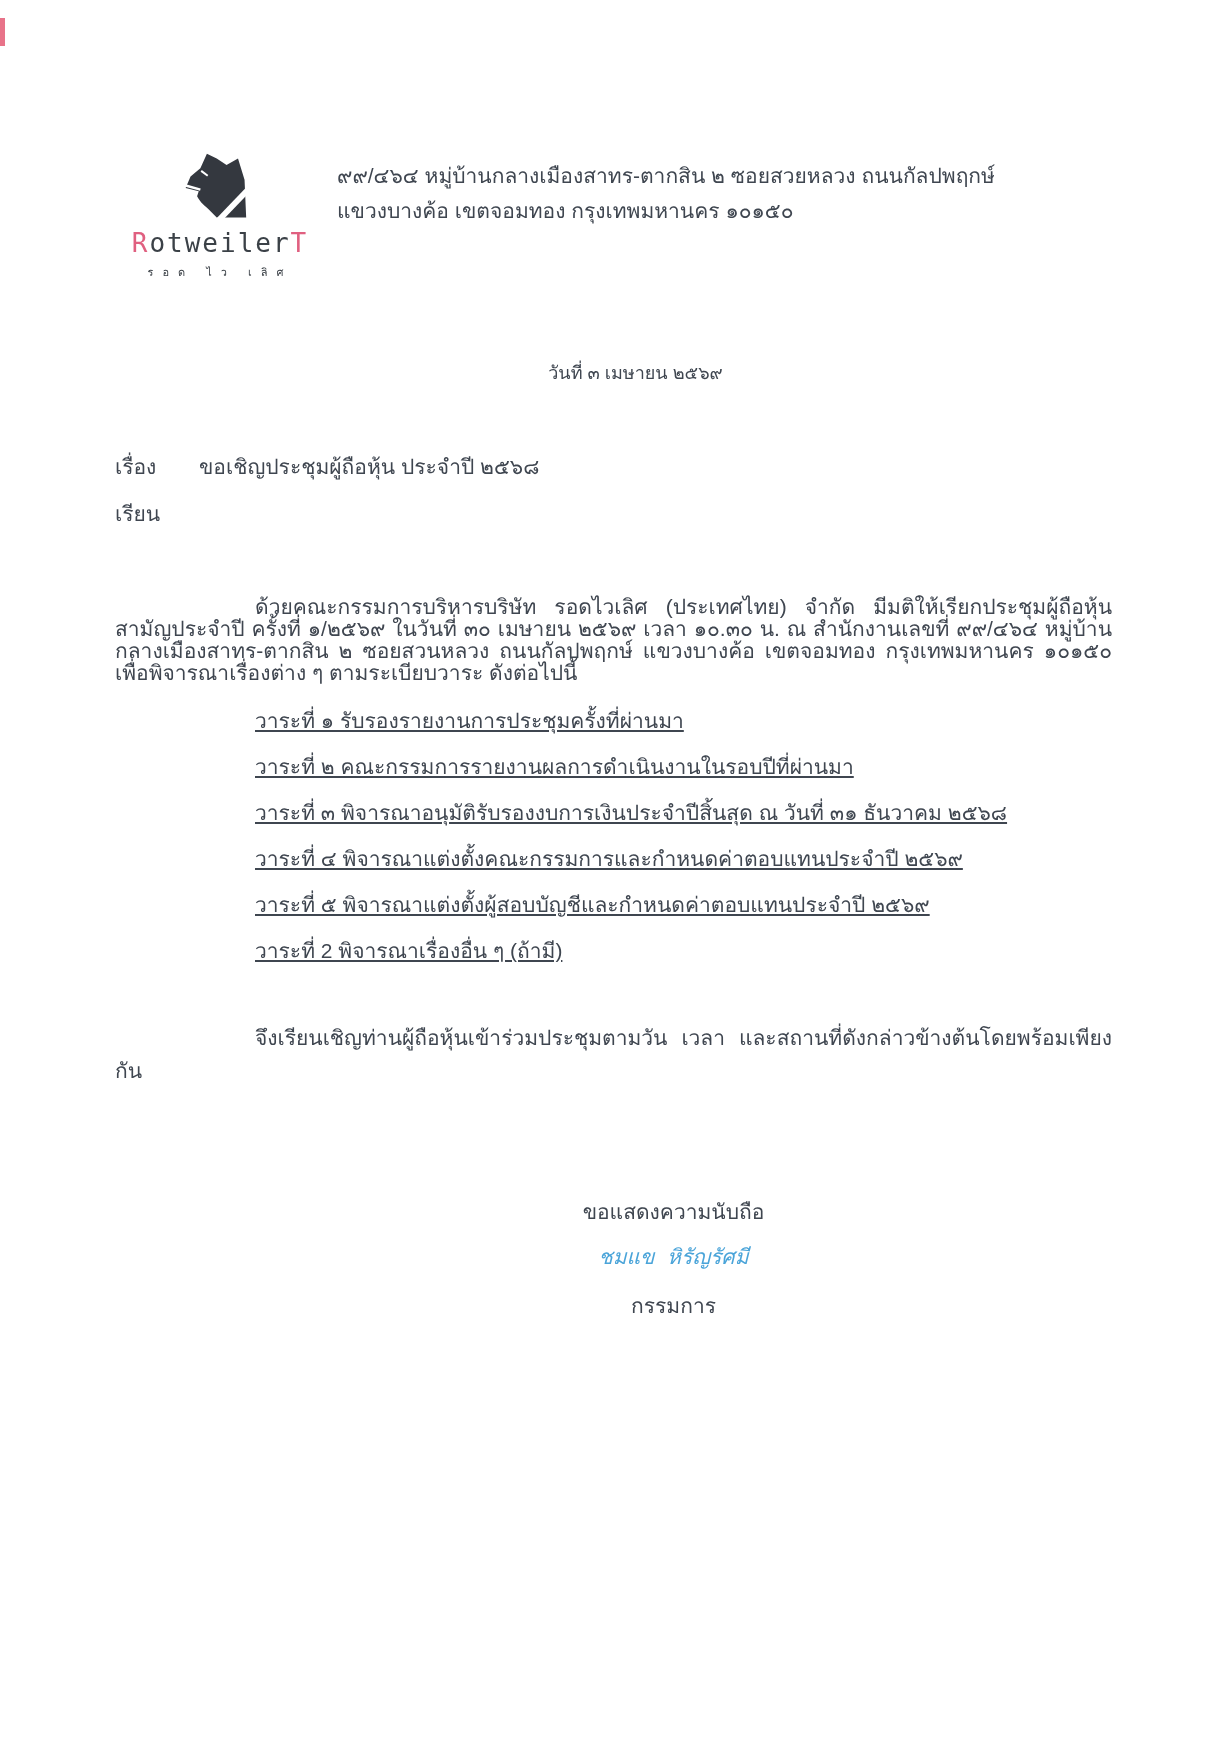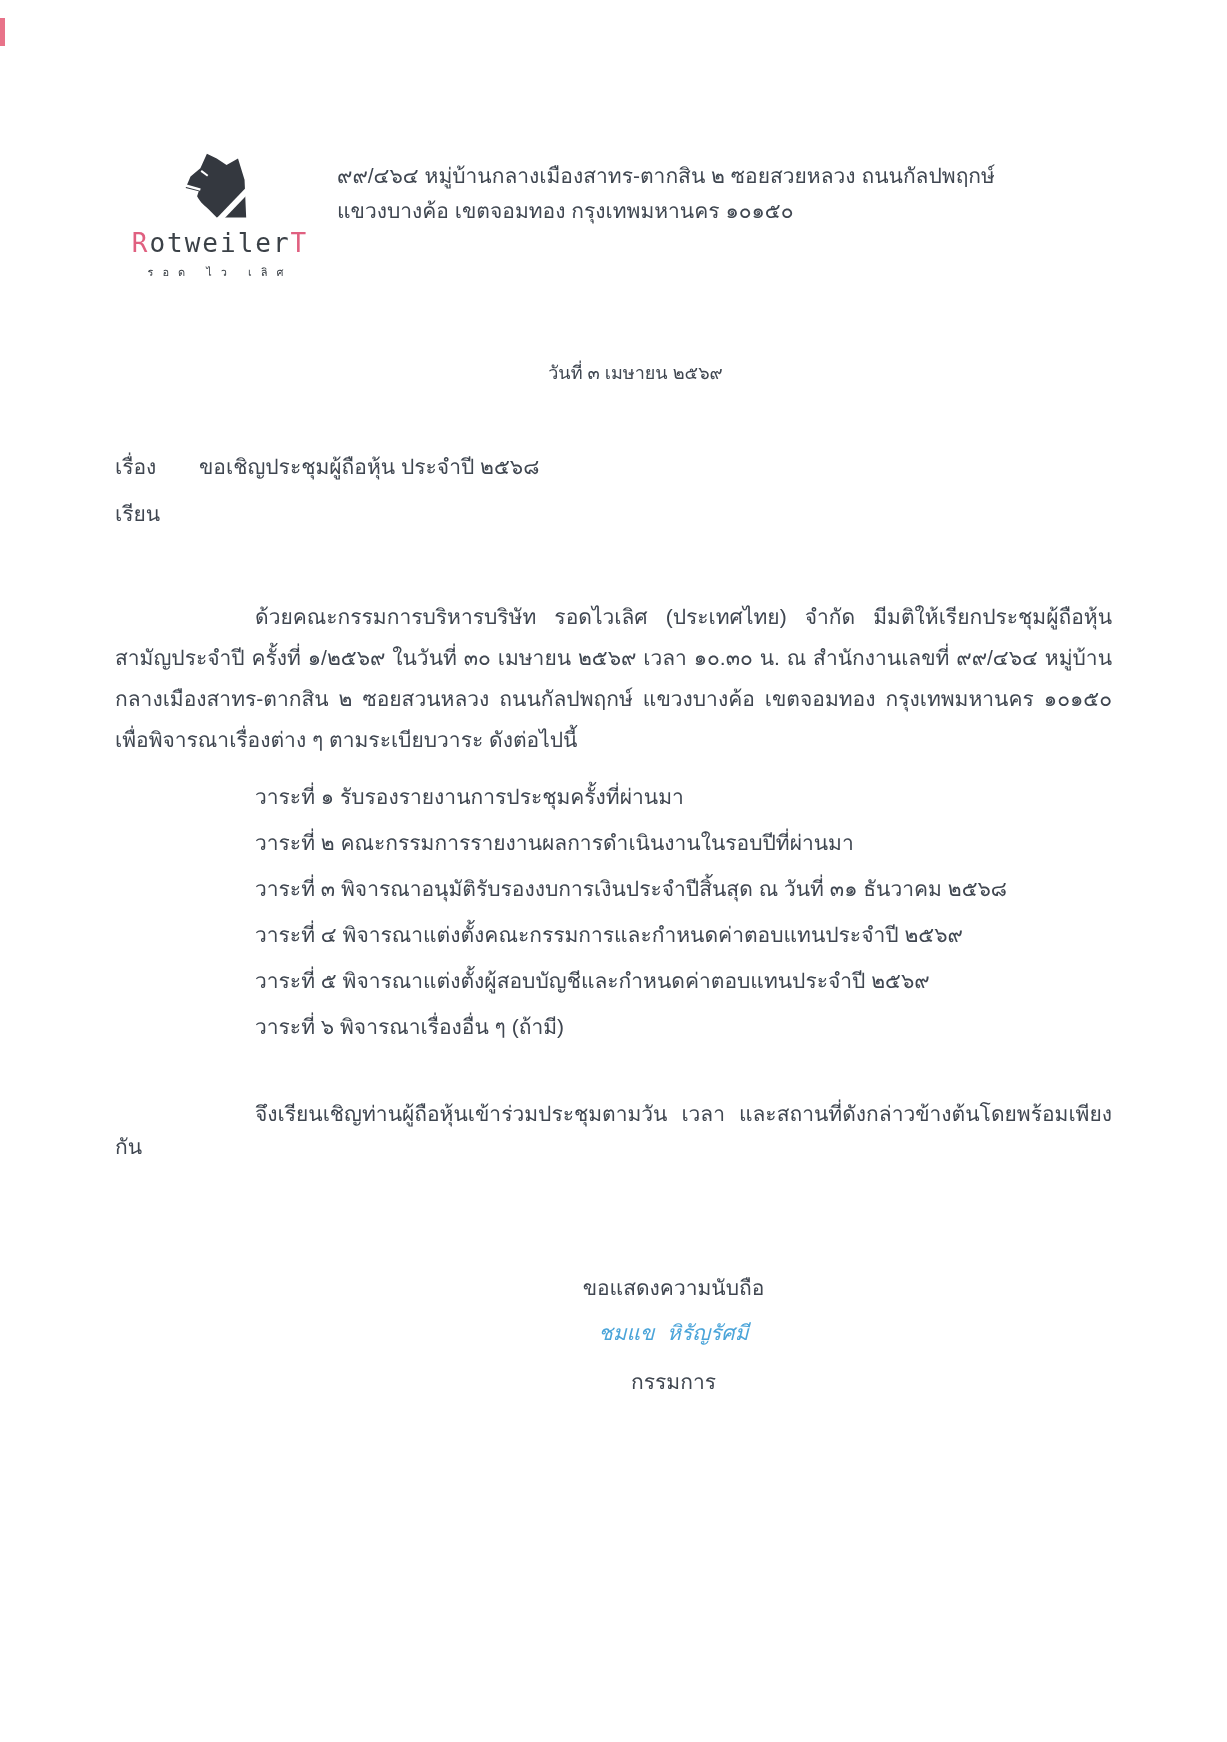--- a/index.html
+++ b/index.html
@@ -41,25 +41,25 @@
   }
 
   
   .subject-row{display:flex;font-size:21px;line-height:33px;}
   .subject-row .lbl{flex:0 0 84px;}
   .row-subject{margin-top:60px;}
   .row-to{margin-top:14px;gap:33px;}
 
   
   .body-par{
-    margin-top:66px;font-size:21px;line-height:41px;
+    margin-top:66px;font-size:21px;line-height:22px;
     text-indent:140px;text-align:justify;
   }
   .agenda{margin-top:20px;margin-left:140px;}
-  .agenda-item{font-size:21px;line-height:33px;margin-bottom:13px;}
+  .agenda-item{font-size:21px;line-height:33px;margin-bottom:13px;text-decoration:underline;}
   .closing-par{
     margin-top:54px;font-size:21px;line-height:33px;
     text-indent:140px;text-align:justify;
   }
 
   
   .signature-block{
     margin-top:108px;text-align:center;position:relative;left:60px;
   }
   .signature-block .line{font-size:21px;line-height:33px;margin-bottom:14px;}
@@ -104,21 +104,21 @@
     </div>
 
     <div class="body-par">ด้วยคณะกรรมการบริหารบริษัท รอดไวเลิศ (ประเทศไทย) จำกัด มีมติให้เรียกประชุมผู้ถือหุ้นสามัญประจำปี ครั้งที่ ๑/๒๕๖๙ ในวันที่ ๓๐ เมษายน ๒๕๖๙ เวลา ๑๐.๓๐ น. ณ สำนักงานเลขที่ ๙๙/๔๖๔ หมู่บ้านกลางเมืองสาทร-ตากสิน ๒ ซอยสวนหลวง ถนนกัลปพฤกษ์ แขวงบางค้อ เขตจอมทอง กรุงเทพมหานคร ๑๐๑๕๐ เพื่อพิจารณาเรื่องต่าง ๆ ตามระเบียบวาระ ดังต่อไปนี้</div>
 
     <div class="agenda">
       <div class="agenda-item">วาระที่ ๑ รับรองรายงานการประชุมครั้งที่ผ่านมา</div>
       <div class="agenda-item">วาระที่ ๒ คณะกรรมการรายงานผลการดำเนินงานในรอบปีที่ผ่านมา</div>
       <div class="agenda-item">วาระที่ ๓ พิจารณาอนุมัติรับรองงบการเงินประจำปีสิ้นสุด ณ วันที่ ๓๑ ธันวาคม ๒๕๖๘</div>
       <div class="agenda-item">วาระที่ ๔ พิจารณาแต่งตั้งคณะกรรมการและกำหนดค่าตอบแทนประจำปี ๒๕๖๙</div>
       <div class="agenda-item">วาระที่ ๕ พิจารณาแต่งตั้งผู้สอบบัญชีและกำหนดค่าตอบแทนประจำปี ๒๕๖๙</div>
-      <div class="agenda-item">วาระที่ ๖ พิจารณาเรื่องอื่น ๆ (ถ้ามี)</div>
+      <div class="agenda-item">วาระที่ 2 พิจารณาเรื่องอื่น ๆ (ถ้ามี)</div>
     </div>
 
     <div class="closing-par">จึงเรียนเชิญท่านผู้ถือหุ้นเข้าร่วมประชุมตามวัน  เวลา  และสถานที่ดังกล่าวข้างต้นโดยพร้อมเพียงกัน</div>
 
     <div class="signature-block">
       <div class="line">ขอแสดงความนับถือ</div>
       <div class="line sig-script" style="color:#4aa4d9;">ชมแข หิรัญรัศมี</div>
       <div class="line">กรรมการ</div>
     </div>
 

